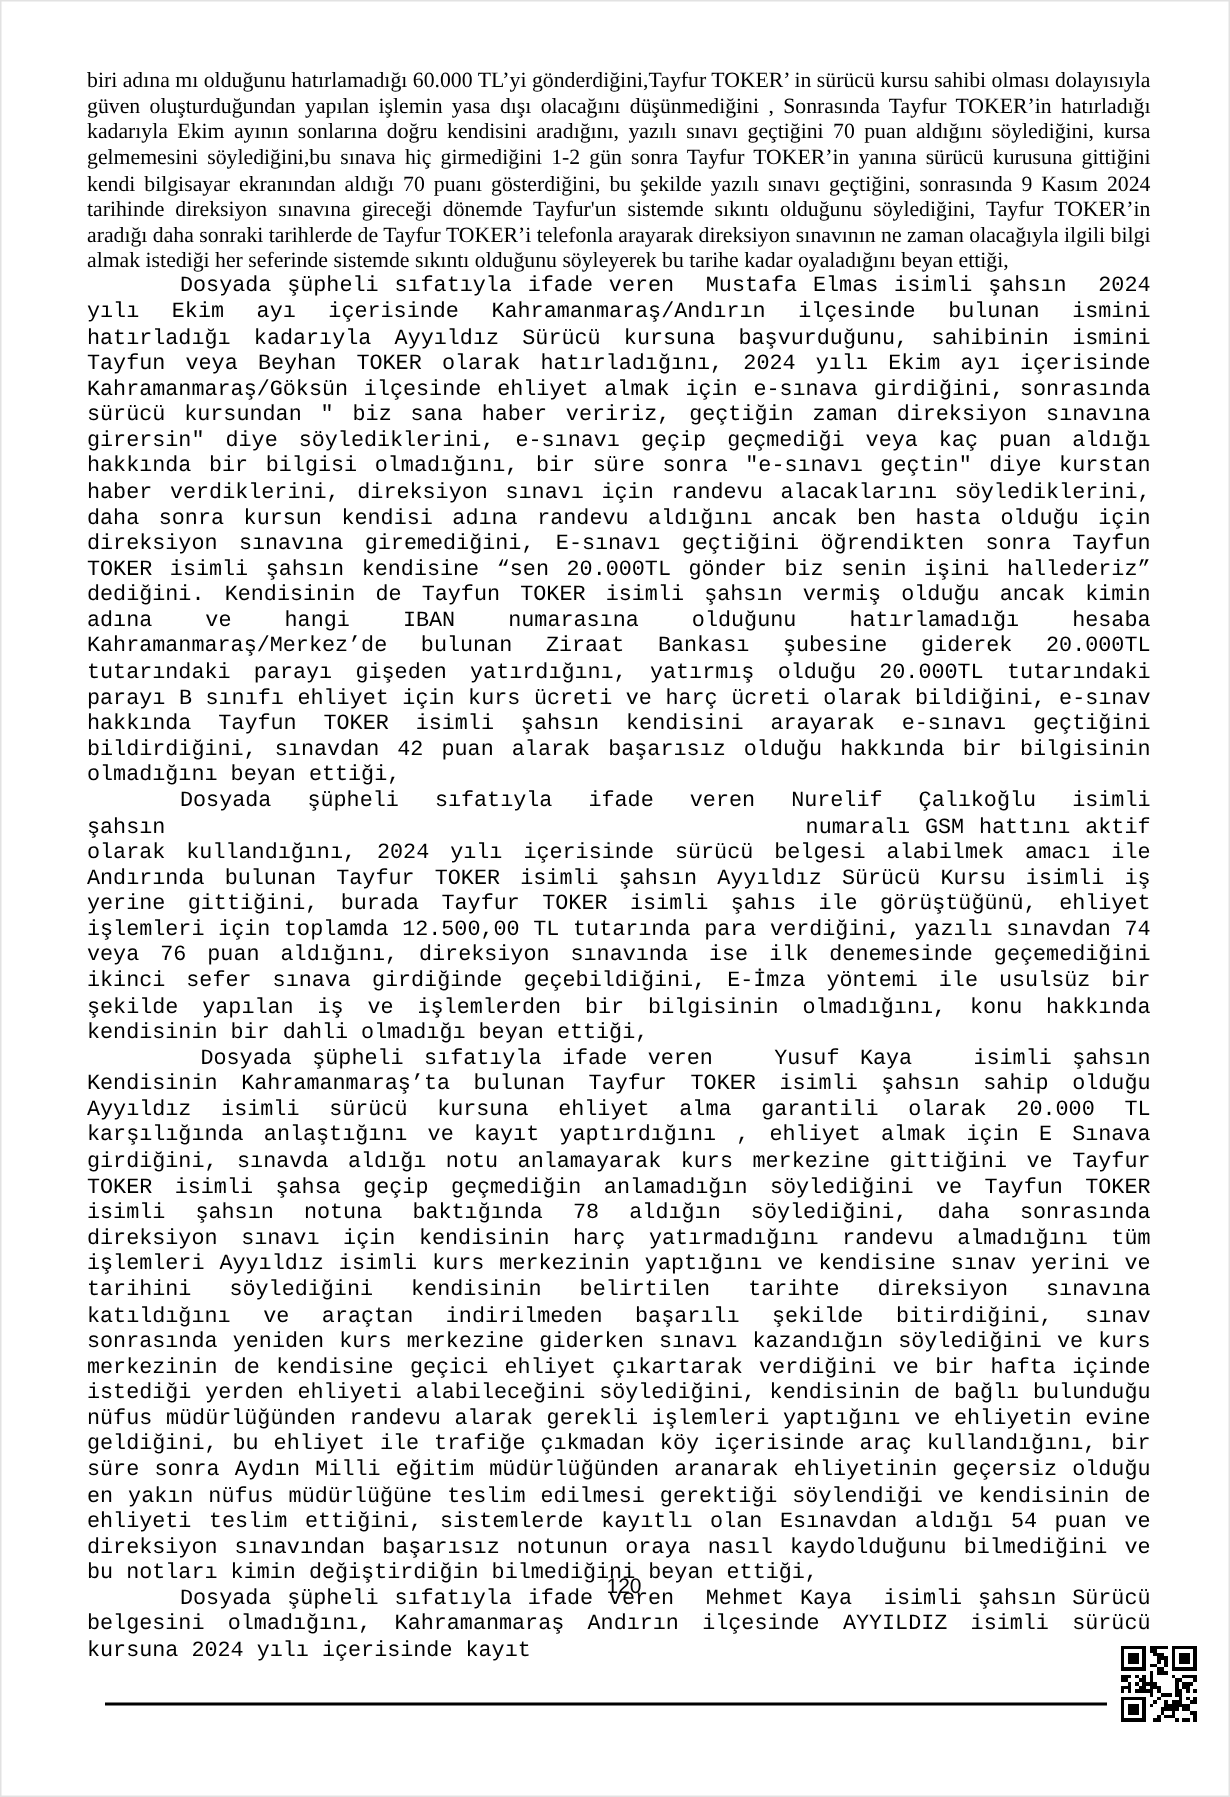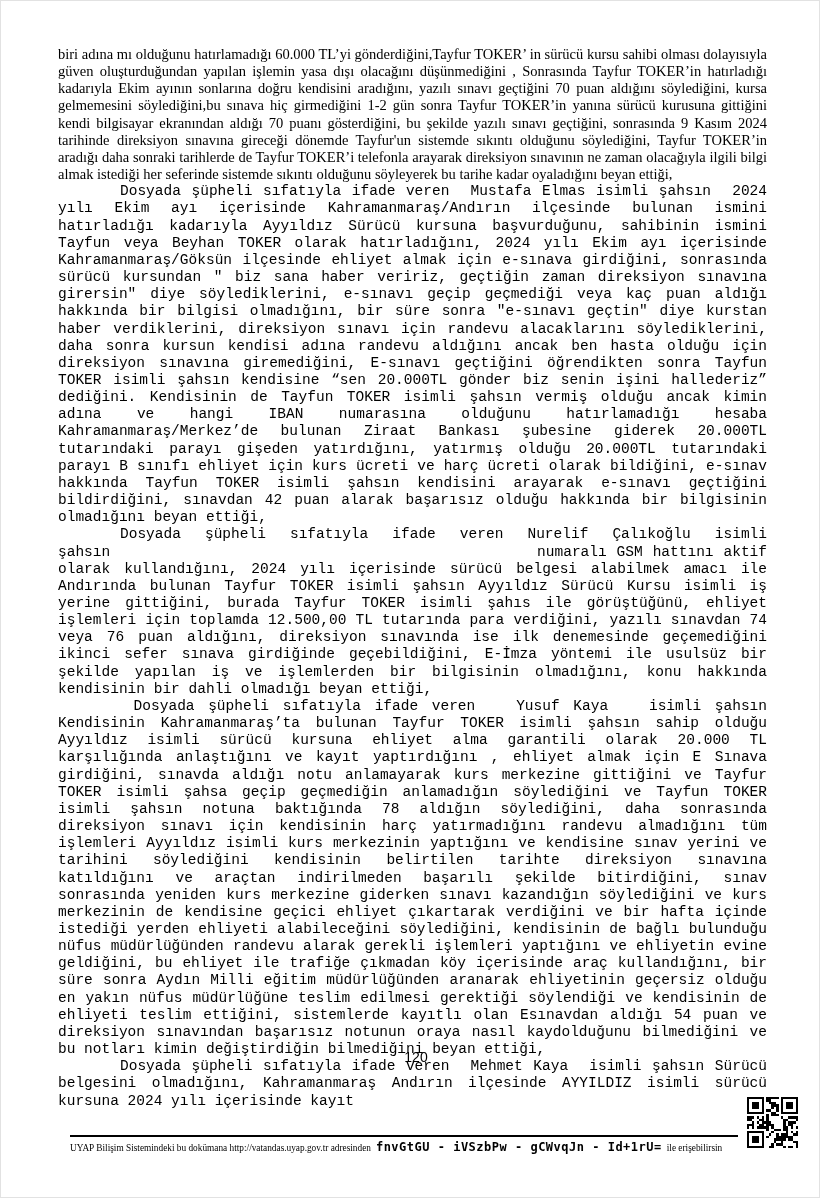--- a/index.html
+++ b/index.html
@@ -81,25 +81,20 @@
     <p class="indent">Dosyada şüpheli sıfatıyla ifade veren&nbsp; Mustafa Elmas isimli şahsın&nbsp; 2024 yılı Ekim ayı içerisinde Kahramanmaraş/Andırın ilçesinde bulunan ismini hatırladığı kadarıyla Ayyıldız Sürücü kursuna başvurduğunu, sahibinin ismini Tayfun veya Beyhan TOKER olarak hatırladığını, 2024 yılı Ekim ayı içerisinde Kahramanmaraş/Göksün ilçesinde ehliyet almak için e-sınava girdiğini, sonrasında sürücü kursundan " biz sana haber veririz, geçtiğin zaman direksiyon sınavına girersin" diye söylediklerini, e-sınavı geçip geçmediği veya kaç puan aldığı hakkında bir bilgisi olmadığını, bir süre sonra "e-sınavı geçtin" diye kurstan haber verdiklerini, direksiyon sınavı için randevu alacaklarını söylediklerini, daha sonra kursun kendisi adına randevu aldığını ancak ben hasta olduğu için direksiyon sınavına giremediğini, E-sınavı geçtiğini öğrendikten sonra Tayfun TOKER isimli şahsın kendisine “sen 20.000TL gönder biz senin işini hallederiz” dediğini. Kendisinin de Tayfun TOKER isimli şahsın vermiş olduğu ancak kimin adına ve hangi IBAN numarasına olduğunu hatırlamadığı hesaba Kahramanmaraş/Merkez’de bulunan Ziraat Bankası şubesine giderek 20.000TL tutarındaki parayı gişeden yatırdığını, yatırmış olduğu 20.000TL tutarındaki parayı B sınıfı ehliyet için kurs ücreti ve harç ücreti olarak bildiğini, e-sınav hakkında Tayfun TOKER isimli şahsın kendisini arayarak e-sınavı geçtiğini bildirdiğini, sınavdan 42 puan alarak başarısız olduğu hakkında bir bilgisinin olmadığını beyan ettiği,</p>
     <p class="indent">Dosyada şüpheli sıfatıyla ifade veren Nurelif Çalıkoğlu isimli şahsın&nbsp;&nbsp;&nbsp;&nbsp;&nbsp;&nbsp;&nbsp;&nbsp;&nbsp;&nbsp;&nbsp;&nbsp;&nbsp;&nbsp;&nbsp;&nbsp;&nbsp;&nbsp;&nbsp;&nbsp;&nbsp;&nbsp;&nbsp;&nbsp;&nbsp;&nbsp;&nbsp;&nbsp;&nbsp;&nbsp;&nbsp;&nbsp;&nbsp;&nbsp;&nbsp;&nbsp;&nbsp;&nbsp;&nbsp;&nbsp;&nbsp;&nbsp; numaralı GSM hattını aktif olarak kullandığını, 2024 yılı içerisinde&nbsp;sürücü belgesi alabilmek amacı ile Andırında bulunan Tayfur TOKER isimli şahsın Ayyıldız Sürücü Kursu isimli iş yerine gittiğini, burada Tayfur TOKER isimli şahıs ile görüştüğünü, ehliyet işlemleri için toplamda 12.500,00 TL tutarında para verdiğini, yazılı sınavdan 74 veya 76 puan aldığını, direksiyon sınavında ise ilk denemesinde geçemediğini ikinci sefer sınava girdiğinde geçebildiğini, E-İmza yöntemi ile usulsüz bir şekilde yapılan iş ve işlemlerden bir bilgisinin olmadığını, konu hakkında kendisinin bir dahli olmadığı beyan ettiği,</p>
     <p class="indent">&nbsp;Dosyada şüpheli sıfatıyla ifade veren&nbsp;&nbsp; Yusuf Kaya&nbsp;&nbsp; isimli şahsın Kendisinin Kahramanmaraş’ta bulunan Tayfur TOKER isimli şahsın sahip olduğu Ayyıldız isimli sürücü kursuna ehliyet alma garantili olarak 20.000 TL karşılığında&nbsp;anlaştığını ve kayıt yaptırdığını , ehliyet almak için E Sınava girdiğini, sınavda aldığı notu anlamayarak kurs merkezine gittiğini ve Tayfur TOKER isimli şahsa geçip geçmediğin anlamadığın söylediğini ve Tayfun TOKER isimli şahsın notuna baktığında 78 aldığın söylediğini, daha sonrasında direksiyon sınavı için kendisinin harç yatırmadığını randevu almadığını tüm işlemleri Ayyıldız isimli kurs merkezinin yaptığını ve kendisine sınav yerini ve tarihini söylediğini kendisinin belirtilen tarihte direksiyon sınavına katıldığını ve araçtan indirilmeden başarılı şekilde bitirdiğini, sınav sonrasında yeniden kurs merkezine giderken sınavı kazandığın söylediğini ve kurs merkezinin de kendisine geçici ehliyet çıkartarak verdiğini ve bir hafta içinde istediği yerden ehliyeti alabileceğini söylediğini, kendisinin de bağlı bulunduğu nüfus müdürlüğünden randevu alarak gerekli işlemleri yaptığını ve ehliyetin evine geldiğini, bu ehliyet ile trafiğe çıkmadan köy içerisinde araç kullandığını, bir süre sonra Aydın Milli eğitim müdürlüğünden aranarak ehliyetinin geçersiz olduğu en yakın nüfus müdürlüğüne teslim edilmesi gerektiği söylendiği ve kendisinin de ehliyeti teslim ettiğini, sistemlerde kayıtlı olan Esınavdan aldığı 54 puan ve direksiyon sınavından başarısız notunun&nbsp;oraya nasıl kaydolduğunu bilmediğini ve bu notları kimin değiştirdiğin bilmediğini beyan ettiği,</p>
     <p class="indent">Dosyada şüpheli sıfatıyla ifade veren&nbsp; Mehmet Kaya&nbsp; isimli şahsın Sürücü belgesini olmadığını, Kahramanmaraş Andırın ilçesinde AYYILDIZ isimli sürücü kursuna 2024 yılı içerisinde kayıt</p>
   </div>
 
   <div class="page-number">120</div>
 
   <div class="footer-rule"></div>
 
-  <div class="footer-text">
-    <span class="footer-small">UYAP Bilişim Sistemindeki bu dokümana http://vatandas.uyap.gov.tr adresinden</span>
-    <span class="footer-code">fnvGtGU - iVSzbPw - gCWvqJn - Id+1rU=</span>
-    <span class="footer-small">ile erişebilirsin</span>
-  </div>
 
   <div class="qr">
       <svg xmlns="http://www.w3.org/2000/svg" viewBox="0 0 21 21" shape-rendering="crispEdges" fill="#000">
         <rect x="0" y="0" width="1" height="1"></rect>
         <rect x="1" y="0" width="1" height="1"></rect>
         <rect x="2" y="0" width="1" height="1"></rect>
         <rect x="3" y="0" width="1" height="1"></rect>
         <rect x="4" y="0" width="1" height="1"></rect>
         <rect x="5" y="0" width="1" height="1"></rect>
         <rect x="6" y="0" width="1" height="1"></rect>

